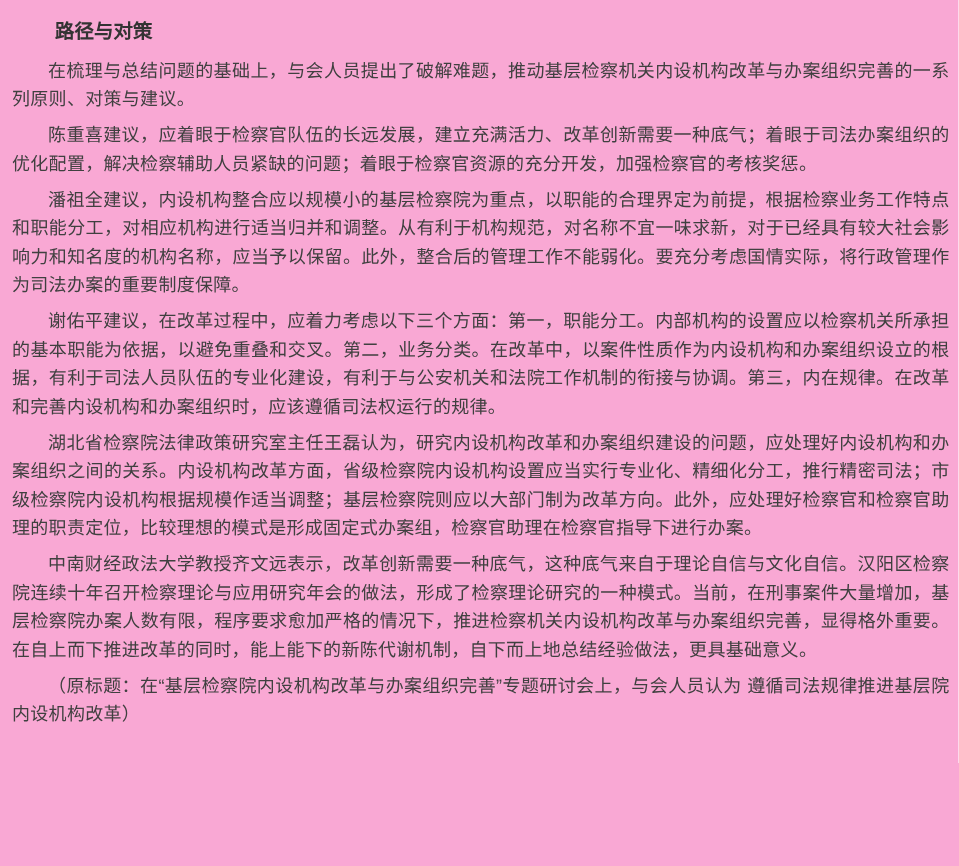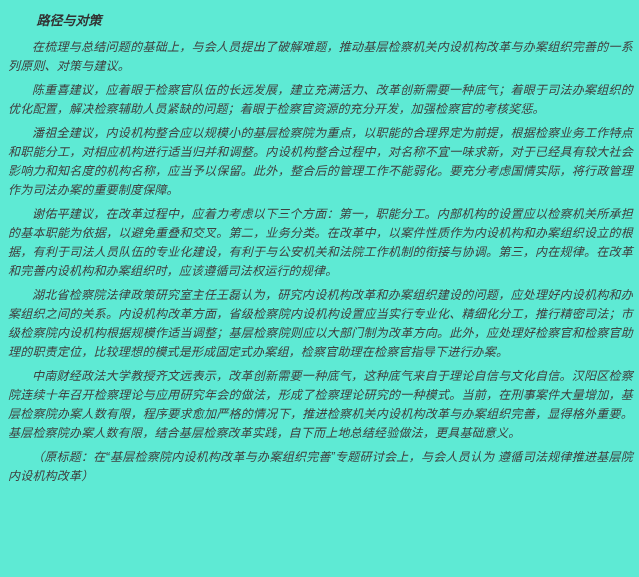--- a/index.html
+++ b/index.html
@@ -30,24 +30,24 @@
     color: #404040;
     margin: 0 0 5px 0;
     text-indent: 2em;
     text-align: justify;
     letter-spacing: 0.2px;
   }
 </style>
 </head>
 <body>
 
-<div class="page" style="background: #5eead4; font-style: italic;">
+<div class="page" style="background: #f9a8d4;">
   <h2 class="title" style="color: rgb(51, 51, 51);">路径与对策</h2>
   <div class="body" id="paragraphs" style="color: rgb(64, 64, 64);">
       <p>在梳理与总结问题的基础上，与会人员提出了破解难题，推动基层检察机关内设机构改革与办案组织完善的一系列原则、对策与建议。</p>
       <p>陈重喜建议，应着眼于检察官队伍的长远发展，建立充满活力、改革创新需要一种底气；着眼于司法办案组织的优化配置，解决检察辅助人员紧缺的问题；着眼于检察官资源的充分开发，加强检察官的考核奖惩。</p>
-      <p>潘祖全建议，内设机构整合应以规模小的基层检察院为重点，以职能的合理界定为前提，根据检察业务工作特点和职能分工，对相应机构进行适当归并和调整。内设机构整合过程中，对名称不宜一味求新，对于已经具有较大社会影响力和知名度的机构名称，应当予以保留。此外，整合后的管理工作不能弱化。要充分考虑国情实际，将行政管理作为司法办案的重要制度保障。</p>
+      <p>潘祖全建议，内设机构整合应以规模小的基层检察院为重点，以职能的合理界定为前提，根据检察业务工作特点和职能分工，对相应机构进行适当归并和调整。从有利于机构规范，对名称不宜一味求新，对于已经具有较大社会影响力和知名度的机构名称，应当予以保留。此外，整合后的管理工作不能弱化。要充分考虑国情实际，将行政管理作为司法办案的重要制度保障。</p>
       <p>谢佑平建议，在改革过程中，应着力考虑以下三个方面：第一，职能分工。内部机构的设置应以检察机关所承担的基本职能为依据，以避免重叠和交叉。第二，业务分类。在改革中，以案件性质作为内设机构和办案组织设立的根据，有利于司法人员队伍的专业化建设，有利于与公安机关和法院工作机制的衔接与协调。第三，内在规律。在改革和完善内设机构和办案组织时，应该遵循司法权运行的规律。</p>
       <p>湖北省检察院法律政策研究室主任王磊认为，研究内设机构改革和办案组织建设的问题，应处理好内设机构和办案组织之间的关系。内设机构改革方面，省级检察院内设机构设置应当实行专业化、精细化分工，推行精密司法；市级检察院内设机构根据规模作适当调整；基层检察院则应以大部门制为改革方向。此外，应处理好检察官和检察官助理的职责定位，比较理想的模式是形成固定式办案组，检察官助理在检察官指导下进行办案。</p>
-      <p>中南财经政法大学教授齐文远表示，改革创新需要一种底气，这种底气来自于理论自信与文化自信。汉阳区检察院连续十年召开检察理论与应用研究年会的做法，形成了检察理论研究的一种模式。当前，在刑事案件大量增加，基层检察院办案人数有限，程序要求愈加严格的情况下，推进检察机关内设机构改革与办案组织完善，显得格外重要。基层检察院办案人数有限，结合基层检察改革实践，自下而上地总结经验做法，更具基础意义。</p>
+      <p>中南财经政法大学教授齐文远表示，改革创新需要一种底气，这种底气来自于理论自信与文化自信。汉阳区检察院连续十年召开检察理论与应用研究年会的做法，形成了检察理论研究的一种模式。当前，在刑事案件大量增加，基层检察院办案人数有限，程序要求愈加严格的情况下，推进检察机关内设机构改革与办案组织完善，显得格外重要。在自上而下推进改革的同时，能上能下的新陈代谢机制，自下而上地总结经验做法，更具基础意义。</p>
       <p>（原标题：在“基层检察院内设机构改革与办案组织完善”专题研讨会上，与会人员认为 遵循司法规律推进基层院内设机构改革）</p>
     </div>
 </div>
 
 </body></html>

